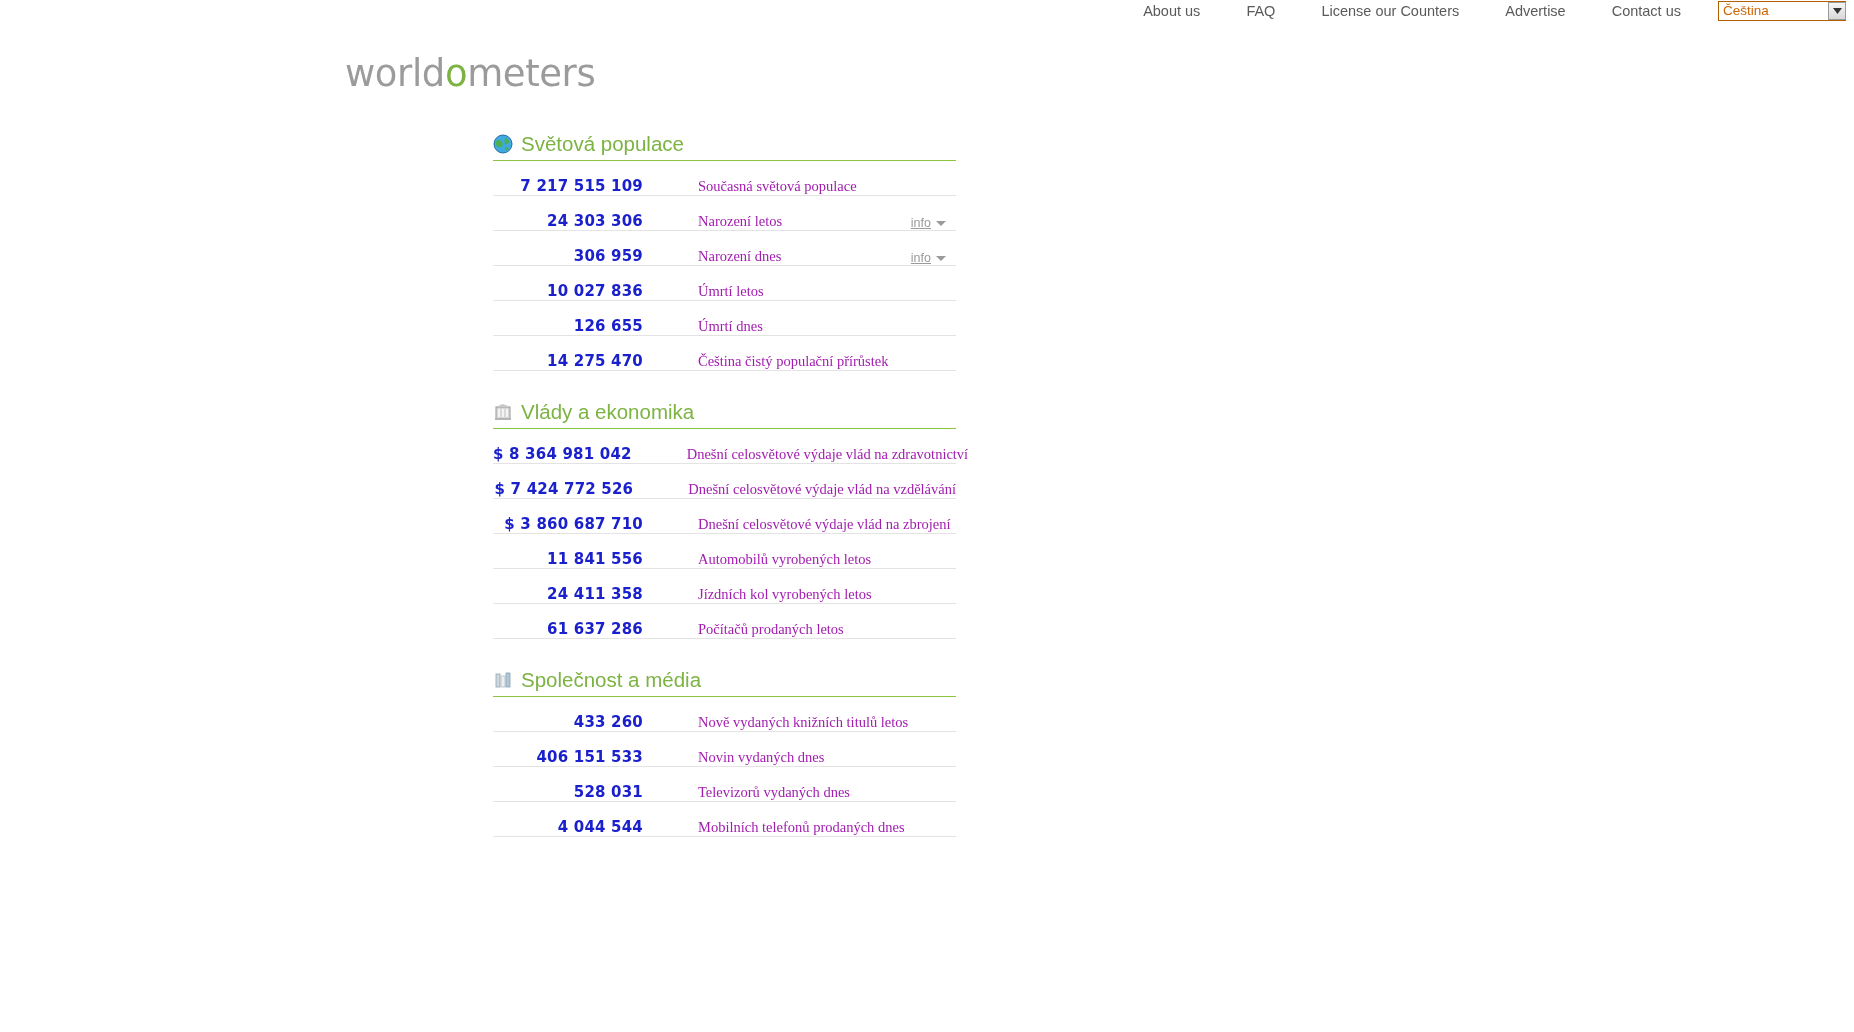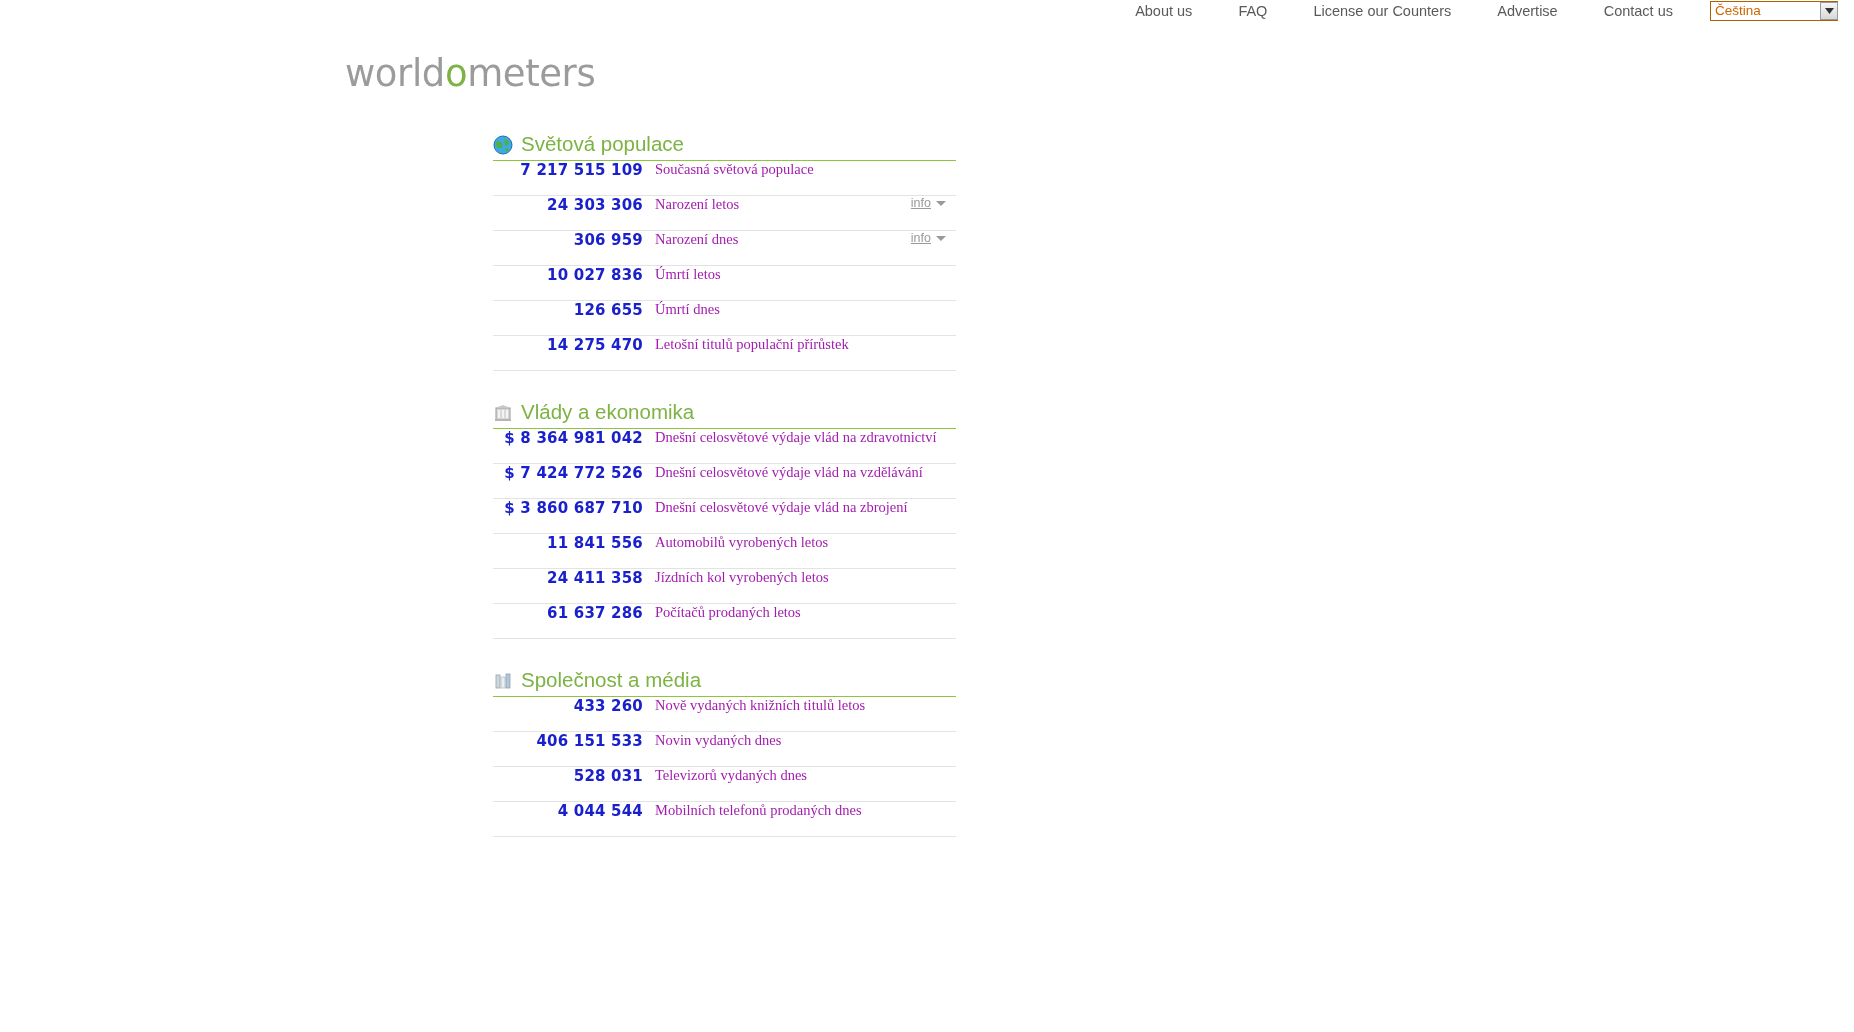--- a/index.html
+++ b/index.html
@@ -19,21 +19,21 @@
   
   .topnav {
     position: absolute;
     top: 0;
     left: 0;
     width: 1854px;
     height: 22px;
     display: flex;
     align-items: center;
     justify-content: flex-end;
-    padding-right: 16px;
+    padding-right: 8px;
     background: #ffffff;
   }
   .topnav a {
     color: #5a5a5a;
     font-size: 14.5px;
     text-decoration: none;
     margin: 0 23px;
     white-space: nowrap;
   }
 
@@ -89,21 +89,21 @@
     position: absolute;
     left: 493px;
     top: 133px;
     width: 463px;
   }
 
   .section { margin-bottom: 30px; }
 
   .section-head {
     display: flex;
-    align-items: flex-end;
+    align-items: center;
     border-bottom: 1px solid #8cc63f;
     padding-bottom: 5px;
     margin-bottom: 0;
   }
   .section-icon {
     width: 20px;
     height: 20px;
     margin-right: 8px;
     display: inline-block;
     flex: 0 0 auto;
@@ -111,23 +111,24 @@
   .section-title {
     color: #7cb342;
     font-size: 20.5px;
     font-family: "Liberation Sans", sans-serif;
     font-weight: 400;
     line-height: 22px;
   }
 
   .row {
     display: flex;
-    align-items: flex-start;
+    align-items: flex-end;
     height: 35px;
     border-bottom: 1px solid #e3e3e3;
+    gap: 43px;
   }
   .row:last-child { border-bottom: 1px solid #e3e3e3; }
 
   .counter {
     width: 162px;
     text-align: right;
     padding-right: 12px;
     color: #1a21cc;
     font-size: 15px;
     font-weight: bold;
@@ -229,21 +230,21 @@
       <div class="row">
         <div class="counter">10 027 836</div>
         <div class="label">Úmrtí letos</div>
       </div>
       <div class="row">
         <div class="counter">126 655</div>
         <div class="label">Úmrtí dnes</div>
       </div>
       <div class="row">
         <div class="counter">14 275 470</div>
-        <div class="label">Letošní titulů populační přírůstek</div>
+        <div class="label">Čeština čistý populační přírůstek</div>
       </div>
     </div>
     <div class="section">
       <div class="section-head">
         <span class="section-icon"><svg width="20" height="20" viewBox="0 0 20 20">
             <rect x="3" y="5" width="14" height="12" fill="#d8d8d8" stroke="#9a9a9a" stroke-width="1"></rect>
             <rect x="5" y="7" width="2" height="8" fill="#f4f4f4"></rect>
             <rect x="9" y="7" width="2" height="8" fill="#f4f4f4"></rect>
             <rect x="13" y="7" width="2" height="8" fill="#f4f4f4"></rect>
             <rect x="2" y="16" width="16" height="2" fill="#b5b5b5"></rect>

